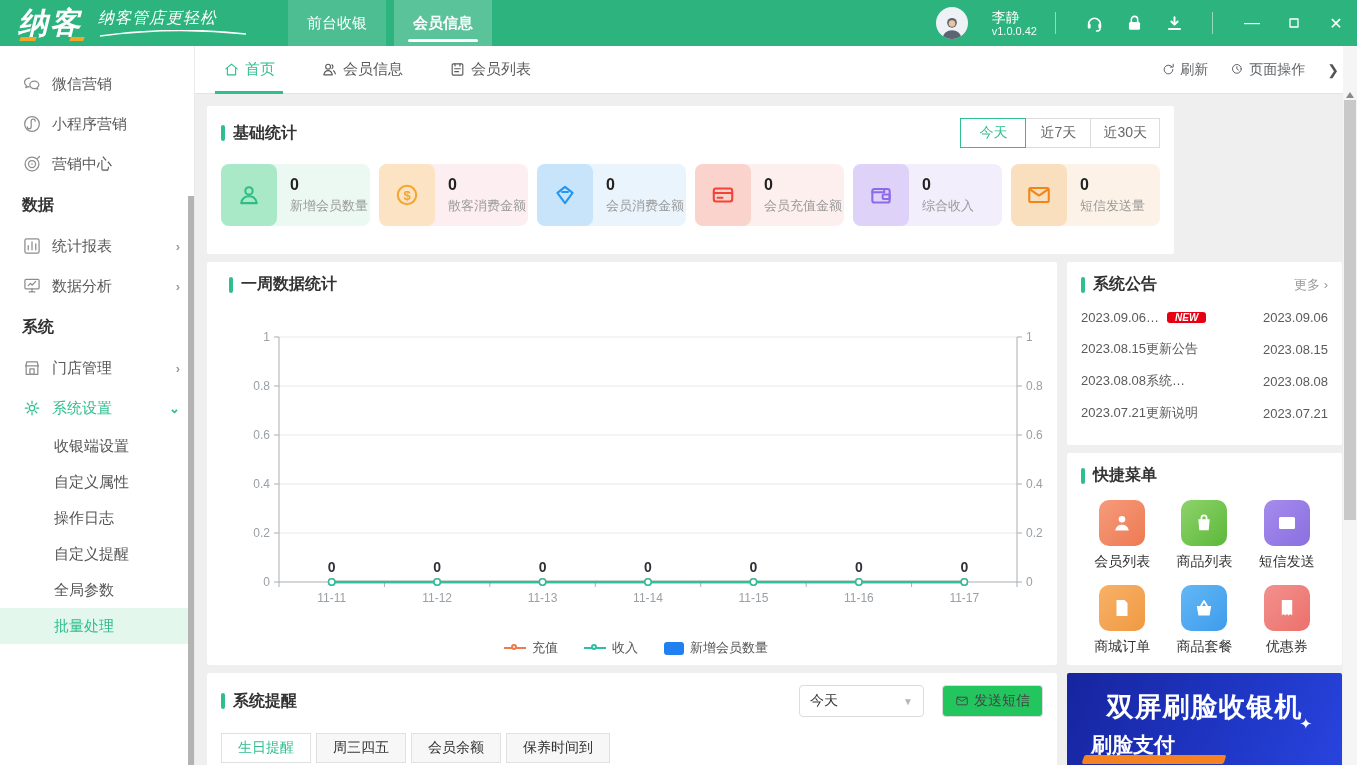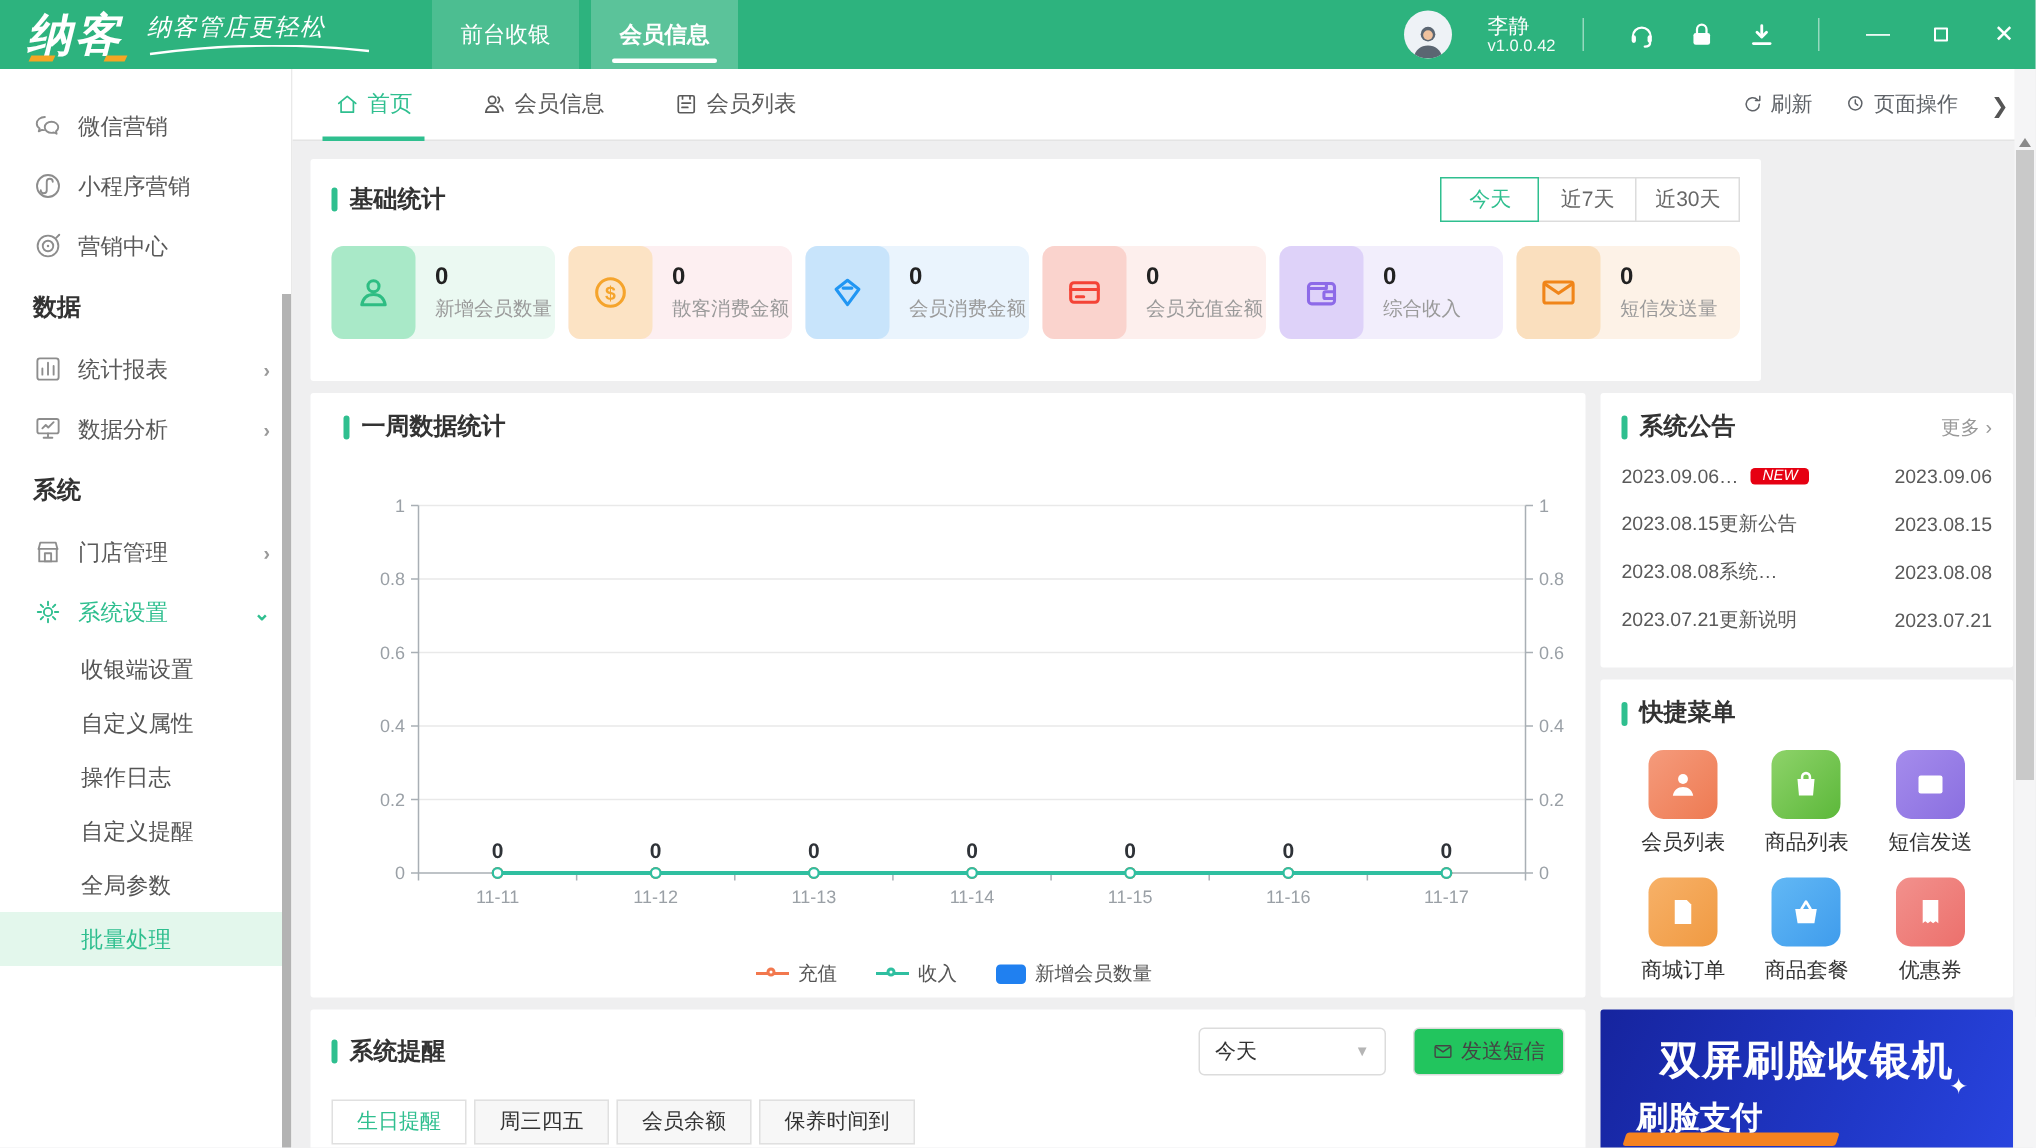--- a/index.html
+++ b/index.html
@@ -109,21 +109,21 @@
     background:#fff; border:2px solid; }
   .lg-bar { width:20px; height:13px; border-radius:3px; }
 
   #p-ann { left:872px; top:168px; width:275px; height:183px; }
   .ann-head { display:flex; align-items:center; }
   .ann-more { margin-left:auto; font-size:13px; color:#999; cursor:pointer; }
   .ann-rows { margin-top:6px; }
   .ann-row { height:32px; display:flex; align-items:center; font-size:13px; color:#5a5a5a;
     cursor:pointer; }
   .ann-date { margin-left:auto; color:#5a5a5a; }
-  .badge-new { background:#e60012; color:#fff; font-size:10px; font-weight:normal;
+  .badge-new { background:#e60012; color:#fff; font-size:10px; font-weight:bold;
     font-style:italic; padding:0 8px; border-radius:3px; margin-left:8px; }
 
   #p-quick { left:872px; top:359px; width:275px; height:212px; }
   .quick-grid { display:grid; grid-template-columns:repeat(3,1fr); row-gap:14px;
     margin-top:14px; justify-items:center; }
   .q-item { display:flex; flex-direction:column; align-items:center; cursor:pointer; }
   .q-ic { width:46px; height:46px; border-radius:10px; display:flex; align-items:center;
     justify-content:center; color:#fff; }
   .q-ic svg.ic { width:24px; height:24px; stroke:#fff; stroke-width:1.7; }
   .q-lab { font-size:14px; color:#333; margin-top:7px; }

